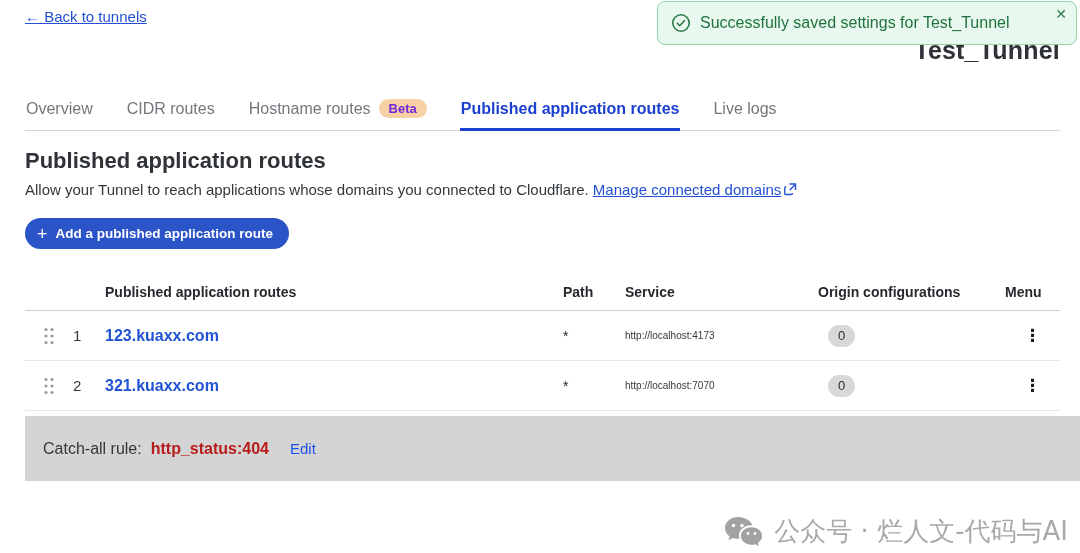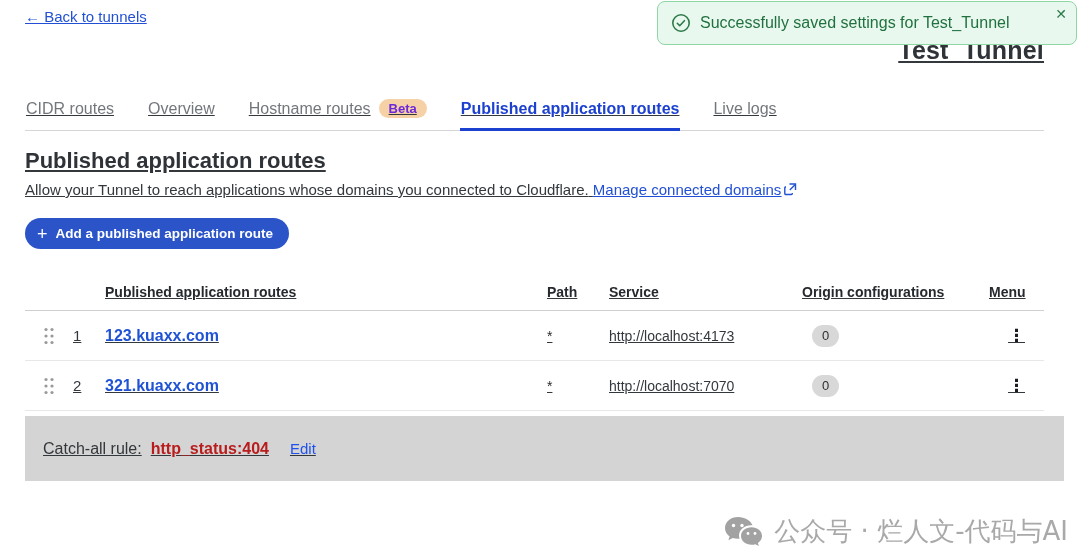--- a/index.html
+++ b/index.html
@@ -4,21 +4,21 @@
 <style>
   * { margin: 0; padding: 0; box-sizing: border-box; }
   html, body { width: 1080px; height: 553px; }
   body {
     font-family: "Liberation Sans", "DejaVu Sans", sans-serif;
     background: #ffffff;
     color: #33383d;
     position: relative;
     overflow: hidden;
   }
-  .page { padding: 6px 36px 0 25px; position: relative; height: 100%; text-decoration: underline; }
+  .page { padding: 6px 20px 0 25px; position: relative; height: 100%; }
 
   
   .back-link {
     display: inline-block;
     color: #2250d4;
     font-size: 15px;
     text-decoration: underline;
     cursor: pointer;
     margin-top: 2px;
   }
@@ -153,21 +153,21 @@
   .drag-handle { justify-self: center; cursor: grab; display: inline-flex; }
   .row-num { color: #33383d; font-size: 15px; }
   .hostname-link {
     color: #2053d4;
     font-size: 16px;
     font-weight: 700;
     text-decoration: none;
     cursor: pointer;
   }
   .path-cell { color: #26292d; font-size: 14px; }
-  .service-cell { color: #33383d; font-size: 14px; }
+  .service-cell { color: #33383d; font-size: 10px; }
   .origin-badge {
     display: inline-flex;
     align-items: center;
     justify-content: center;
     min-width: 27px;
     height: 22px;
     border-radius: 11px;
     background: #d8d8d8;
     color: #2b2e32;
     font-size: 13px;
@@ -233,24 +233,24 @@
         <circle cx="10" cy="10" r="8.2" stroke="#2d7a4a" stroke-width="1.6"></circle>
         <path d="M6.3 10.3l2.4 2.4 4.7-5" stroke="#2d7a4a" stroke-width="1.6" fill="none" stroke-linecap="round" stroke-linejoin="round"></path>
       </svg>
     </span>
     <span class="toast-msg">Successfully saved settings for Test_Tunnel</span>
     <span class="toast-close">✕</span>
   </div>
 
   <nav class="tabs">
     <div class="tab">
+      <span>Overview</span>
+    </div>
+    <div class="tab">
       <span>CIDR routes</span>
-    </div>
-    <div class="tab">
-      <span>Overview</span>
     </div>
     <div class="tab">
       <span>Hostname routes</span>
       <span class="beta-badge">Beta</span>
     </div>
     <div class="tab active">
       <span>Published application routes</span>
     </div>
     <div class="tab">
       <span>Live logs</span>

